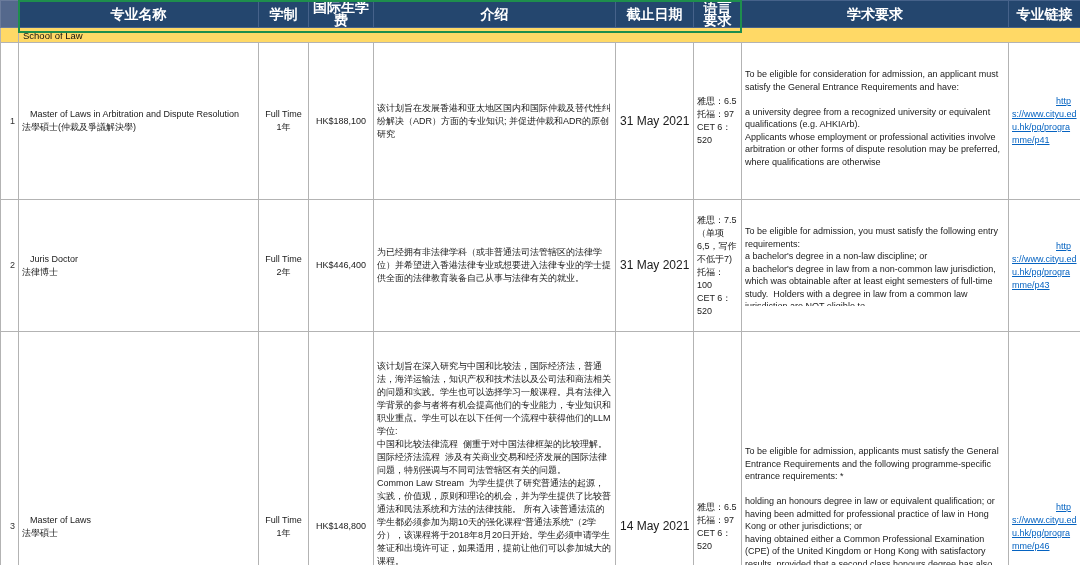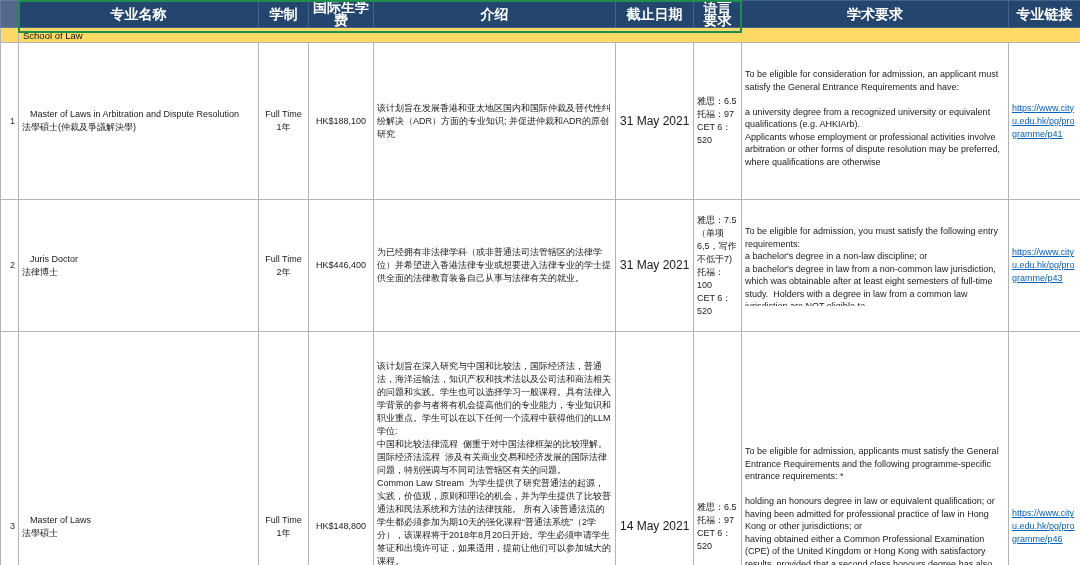--- a/index.html
+++ b/index.html
@@ -66,20 +66,21 @@
   td.acad-top .clip { overflow: hidden; white-space: pre-wrap; line-height: 12.5px; }
   td.acad-top .clip.h1 { height: 106px; }
   td.acad-top .clip.h2 { height: 81px; }
   td.linkcell { text-align: left; }
   td.linkcell a {
     color: #0563c1;
     text-decoration: underline;
     word-break: break-all;
     font-size: 9px;
     line-height: 12px;
+    margin-left: 44px;
   }
   
   .selection {
     position: absolute;
     left: 18px; top: 0;
     width: 724px; height: 33px;
     border: 2px solid #1e8e4d;
     pointer-events: none;
     z-index: 5;
   }

